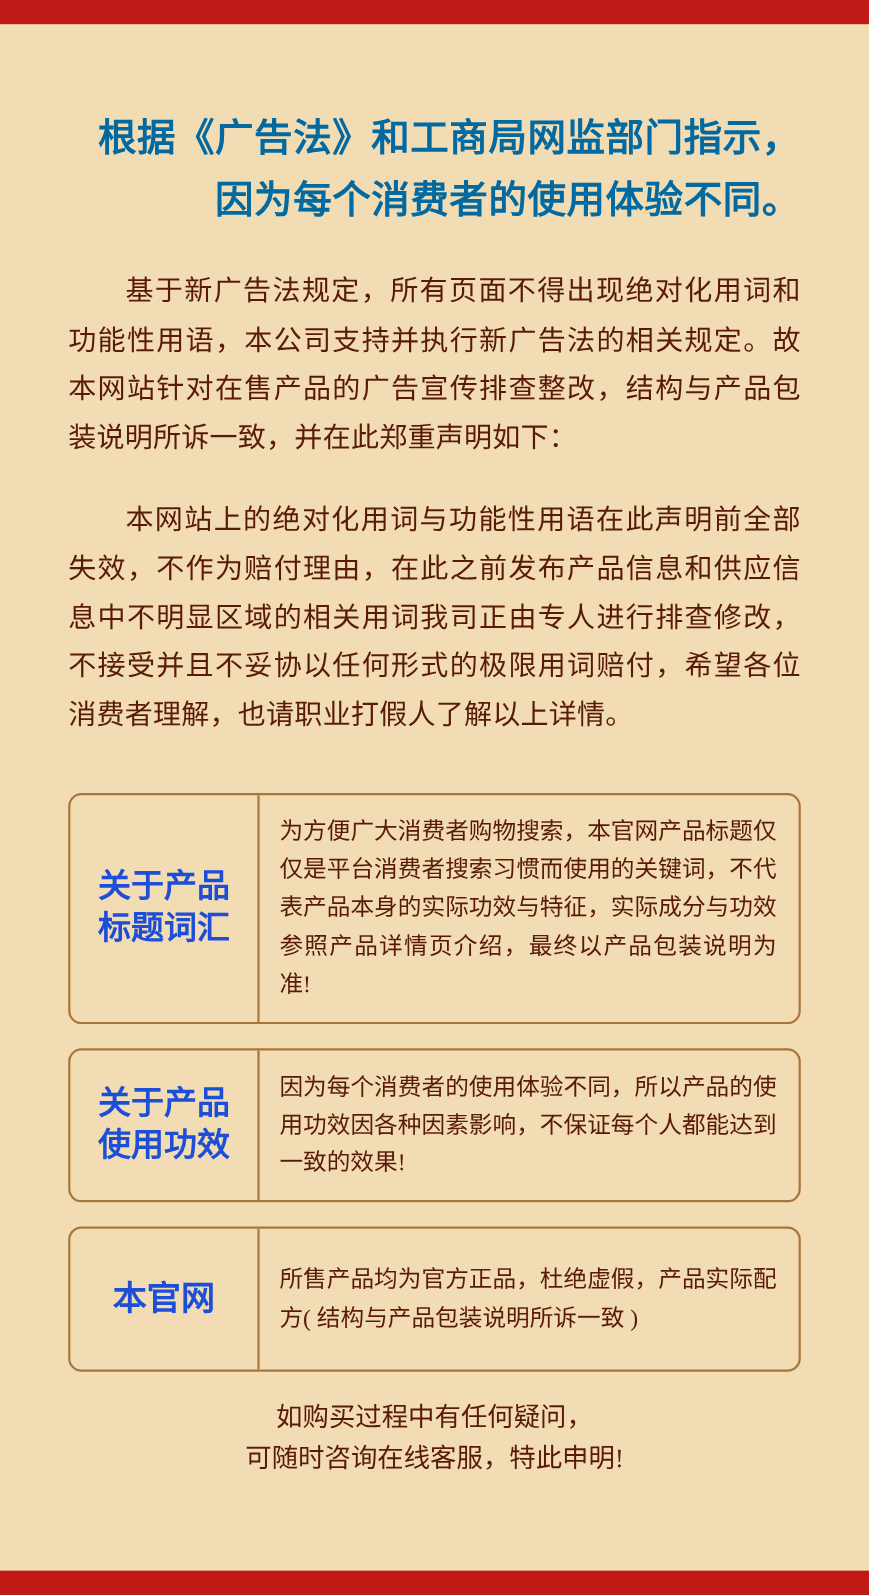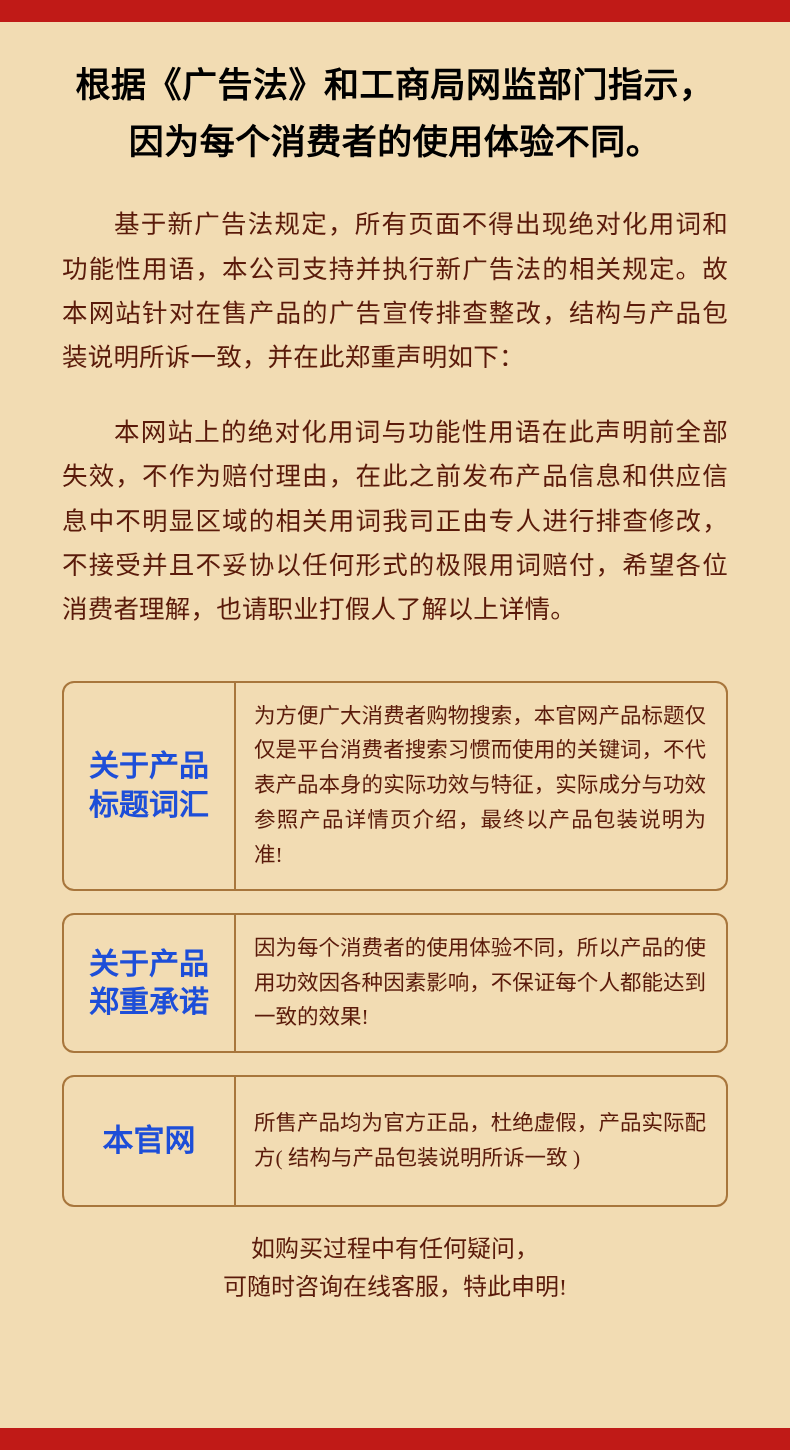--- a/index.html
+++ b/index.html
@@ -25,23 +25,23 @@
     left: 0;
     top: 22px;
     width: 790px;
     height: 1406px;
     background: #f2dcb3;
     box-sizing: border-box;
     padding: 0 62px;
   }
   .title {
     margin: 0;
-    padding-top: 36px;
-    text-align: center;
-    color: #000000;
+    padding-top: 76px;
+    text-align: right;
+    color: #0369a1;
     font-size: 35px;
     font-weight: bold;
     line-height: 1.62;
     letter-spacing: 0.5px;
   }
   .title .line2 {
     display: block;
   }
   .para {
     margin: 0;
@@ -145,21 +145,21 @@
         <div class="card-label">
           <span>关于产品</span>
           <span>标题词汇</span>
         </div>
         <div class="card-body">为方便广大消费者购物搜索，本官网产品标题仅仅是平台消费者搜索习惯而使用的关键词，不代表产品本身的实际功效与特征，实际成分与功效参照产品详情页介绍，最终以产品包装说明为准!</div>
       </div>
 
       <div class="card card2">
         <div class="card-label">
           <span>关于产品</span>
-          <span>郑重承诺</span>
+          <span>使用功效</span>
         </div>
         <div class="card-body">因为每个消费者的使用体验不同，所以产品的使用功效因各种因素影响，不保证每个人都能达到一致的效果!</div>
       </div>
 
       <div class="card card3">
         <div class="card-label">
           <span>本官网</span>
         </div>
         <div class="card-body">所售产品均为官方正品，杜绝虚假，产品实际配方( 结构与产品包装说明所诉一致 )</div>
       </div>

